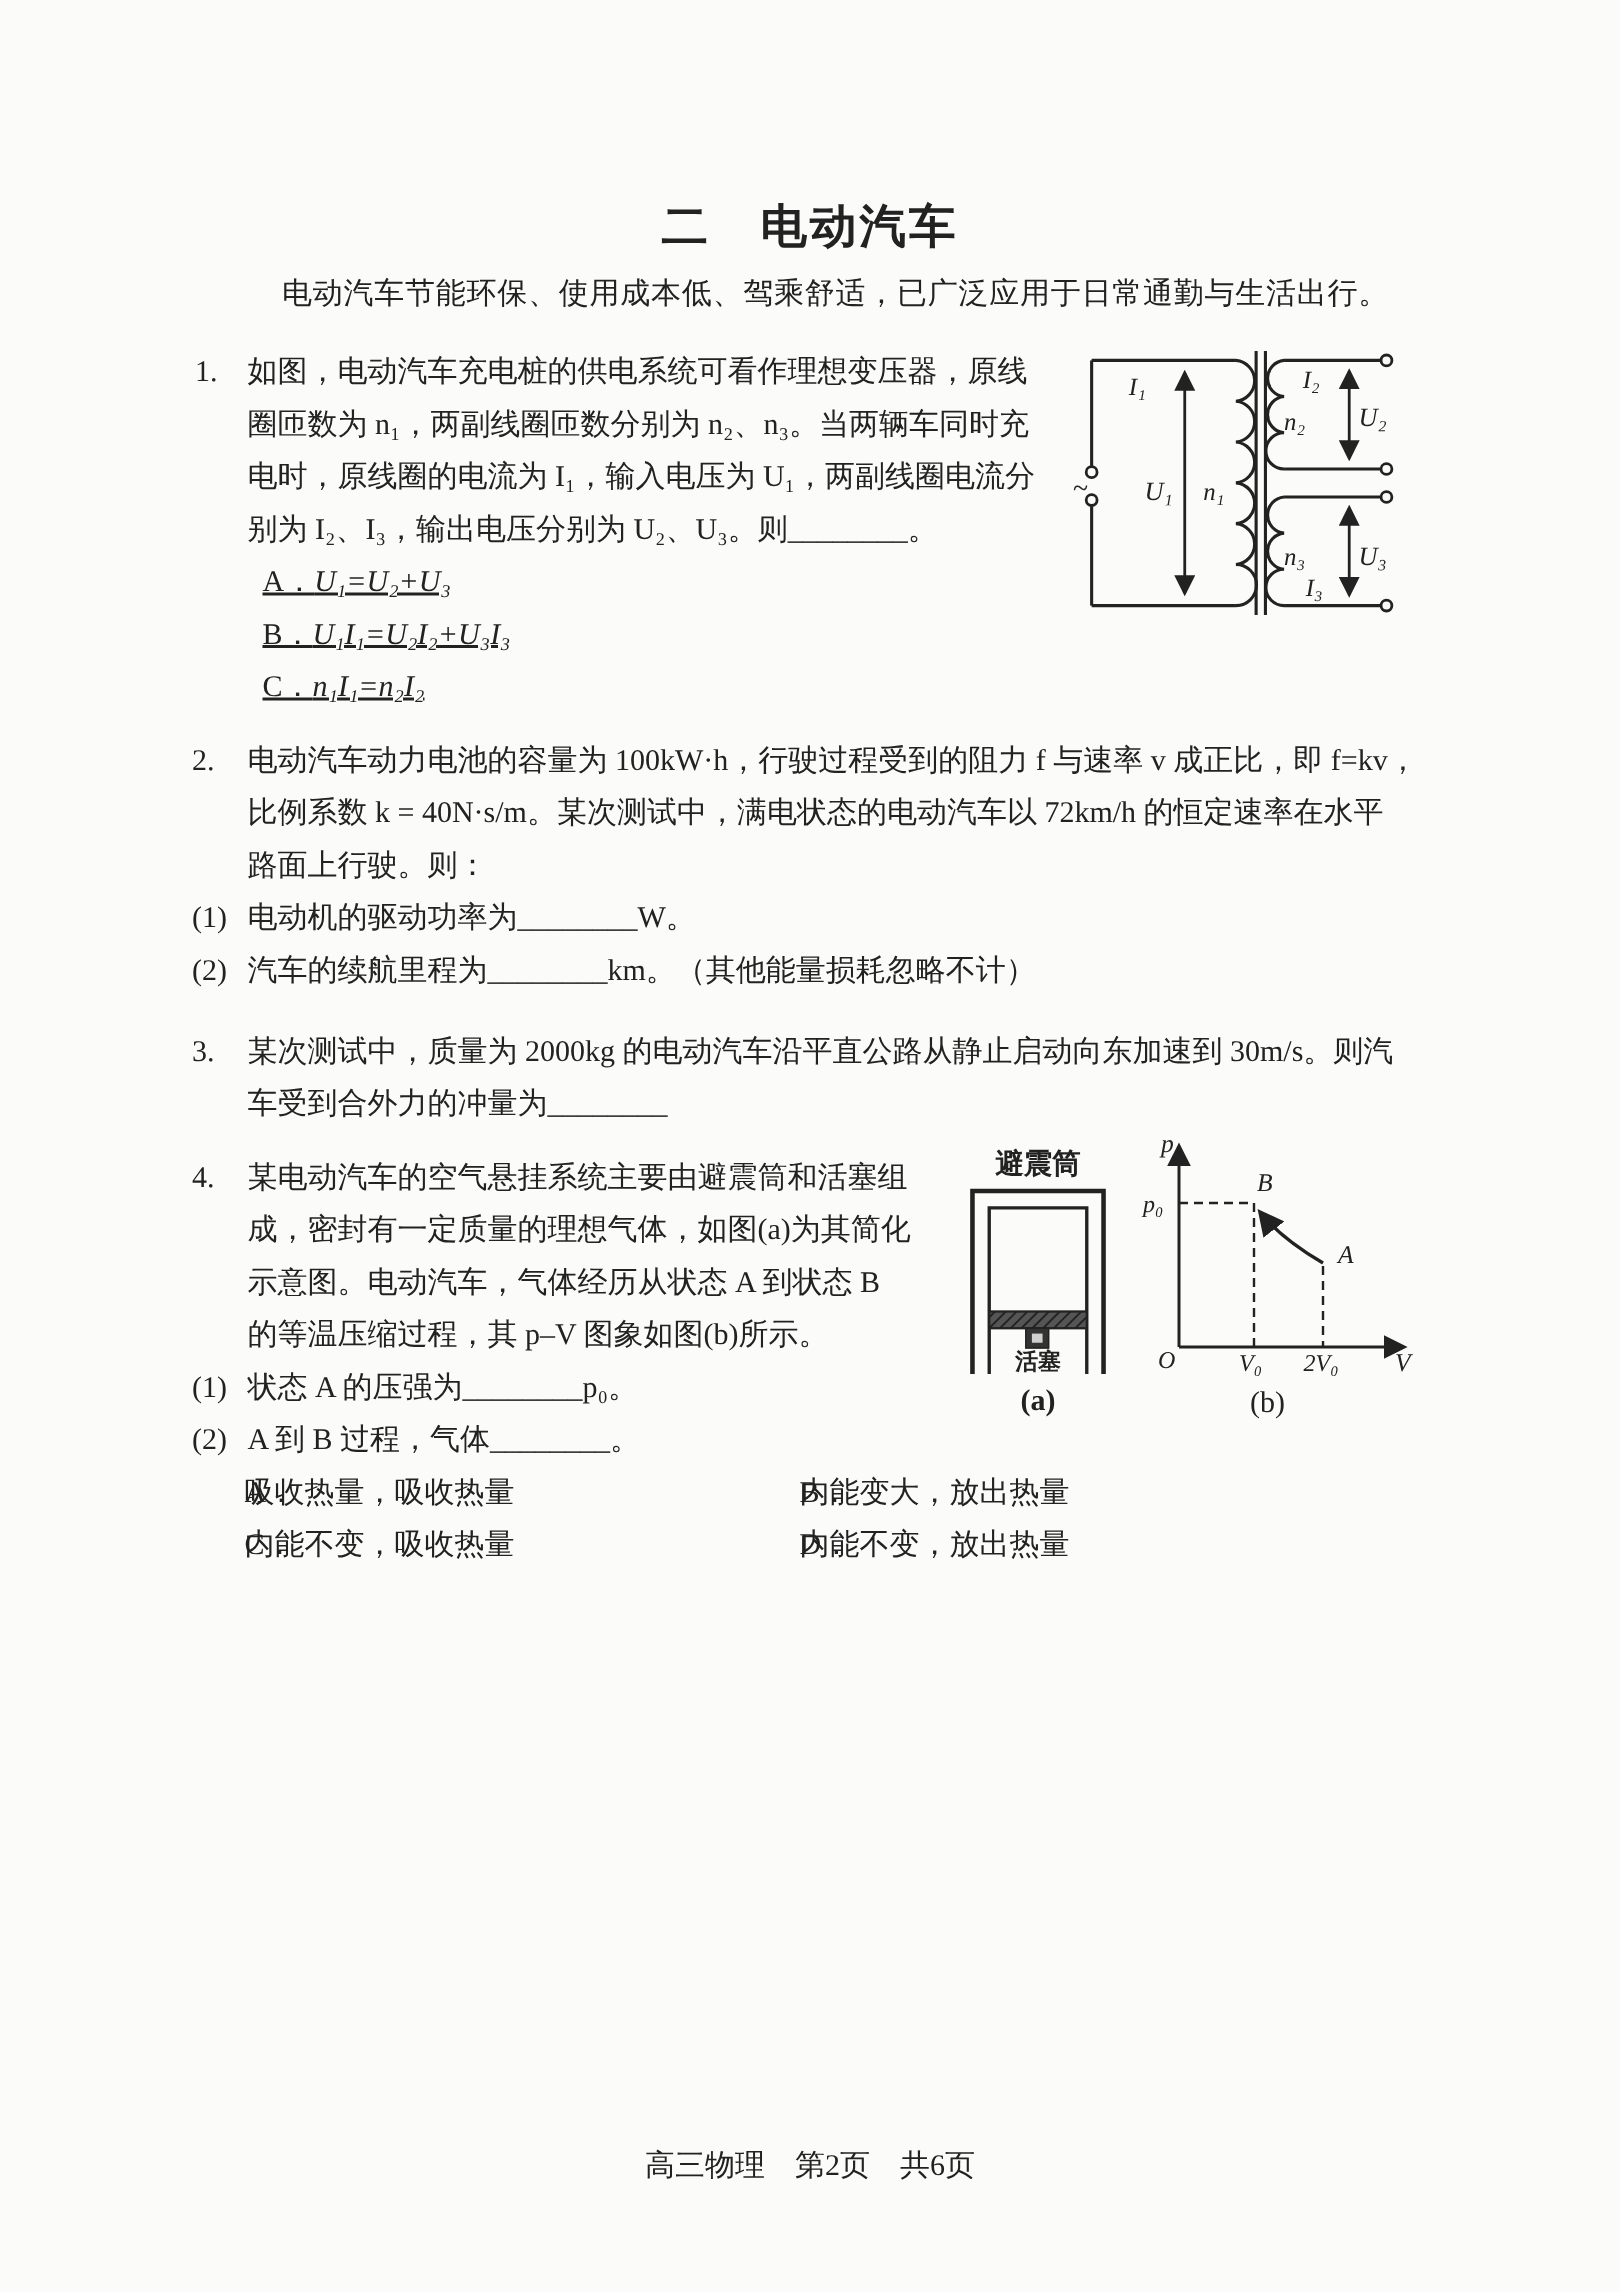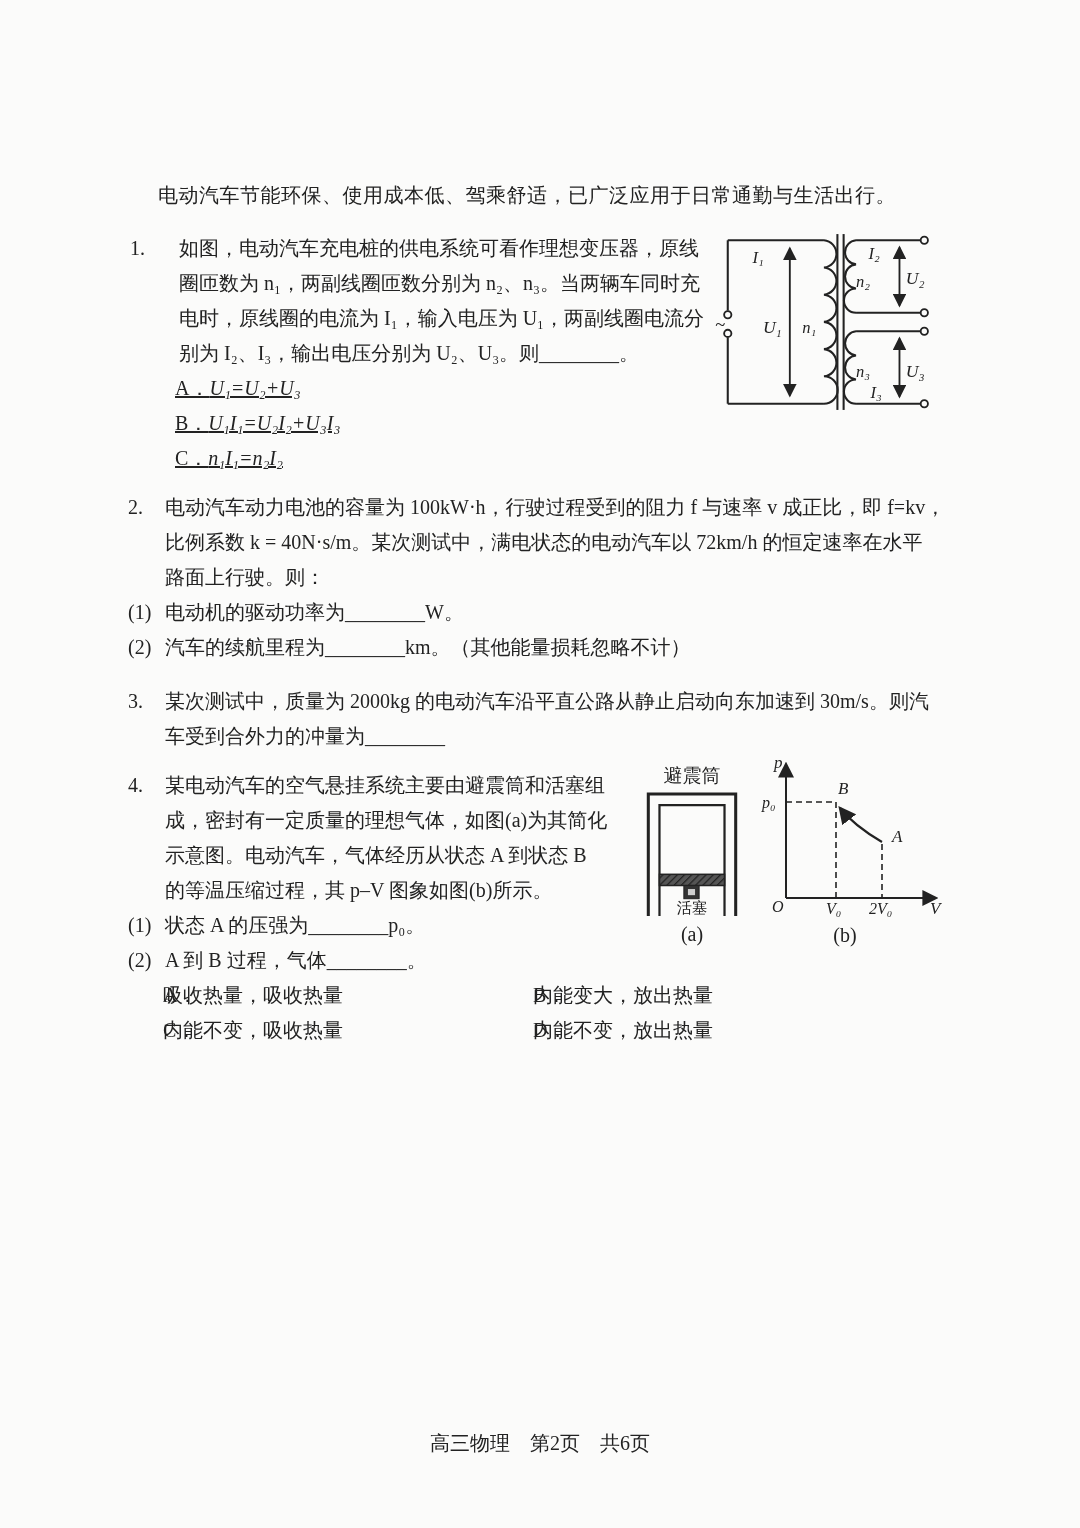--- a/index.html
+++ b/index.html
@@ -8,25 +8,25 @@
     position:relative;width:1080px;height:1528px;margin:0 auto;
     background:#fbfbfa;color:#222;
     font-family:"Liberation Serif","DejaVu Serif",serif;
     overflow:hidden;
   }
   .abs{position:absolute;}
   .title{
     top:130px;left:0;width:1080px;text-align:center;
     font-size:31px;font-weight:bold;letter-spacing:2px;
   }
-  .intro{top:182px;left:158px;font-size:20px;white-space:nowrap;letter-spacing:0.5px;}
+  .intro{top:182px;left:188px;font-size:20px;white-space:nowrap;letter-spacing:0.5px;}
   .qblock{position:absolute;}
   .qnum{position:absolute;left:0;top:0;height:35px;line-height:35px;font-size:20px;}
   .line{height:35px;line-height:35px;font-size:20px;white-space:nowrap;}
-  .ind35{margin-left:49px;}
+  .ind35{margin-left:35px;}
   .ind37{margin-left:37px;}
   .opt{height:35px;line-height:35px;font-size:20px;white-space:nowrap;margin-left:45px;text-decoration:underline;}
   .fm{font-style:italic;}
   .partrow{height:35px;line-height:35px;font-size:20px;white-space:nowrap;}
   .plabel{display:inline-block;width:37px;}
   .optrow2{position:relative;height:35px;}
   .optrow2 span{position:absolute;top:0;height:35px;line-height:35px;font-size:20px;white-space:nowrap;}
   .optA{left:35px;}
   .optB{left:405px;}
   .figlabel{font-size:19px;text-align:center;}
@@ -34,20 +34,21 @@
   .footer{top:1430px;left:0;width:1080px;text-align:center;font-size:20px;}
   svg text{font-family:"Liberation Serif","DejaVu Serif",serif;}
   svg .it{font-style:italic;}
   svg .cjk{font-style:normal;}
 </style>
 </head>
 <body>
 
 <div class="page">
 
+  <div class="abs title">二　电动汽车</div>
 
   <div class="abs intro">电动汽车节能环保、使用成本低、驾乘舒适，已广泛应用于日常通勤与生活出行。</div>
 
   <div class="qblock" style="left:130px;top:231px;">
     <span class="qnum">1.</span>
     <div class="line ind35">如图，电动汽车充电桩的供电系统可看作理想变压器，原线</div>
     <div class="line ind35">圈匝数为 n₁，两副线圈匝数分别为 n₂、n₃。当两辆车同时充</div>
     <div class="line ind35">电时，原线圈的电流为 I₁，输入电压为 U₁，两副线圈电流分</div>
     <div class="line ind35">别为 I₂、I₃，输出电压分别为 U₂、U₃。则________。</div>
     <div class="opt">
@@ -155,21 +156,21 @@
           <span>C．</span>
           <span>内能不变，吸收热量</span>
         </span>
       <span class="optB">
           <span>D．</span>
           <span>内能不变，放出热量</span>
         </span>
     </div>
   </div>
 
-  <div class="abs" style="left:642px;top:763px;width:100px;">
+  <div class="abs" style="left:642px;top:763px;width:100px;font-weight:bold;">
     <div class="figlabel">避震筒</div>
     <svg width="94" height="126" viewBox="0 0 92 124" style="display:block;margin:2px auto 0;">
       <defs>
         <pattern id="hatch" width="5" height="5" patternTransform="rotate(45)" patternUnits="userSpaceOnUse">
           <rect width="5" height="5" fill="#555"></rect>
           <line x1="0" y1="0" x2="0" y2="5" stroke="#222" stroke-width="2.5"></line>
         </pattern>
       </defs>
 
       <path d="M3,123 L3,3 L89,3 L89,123" fill="none" stroke="#222" stroke-width="3"></path>

